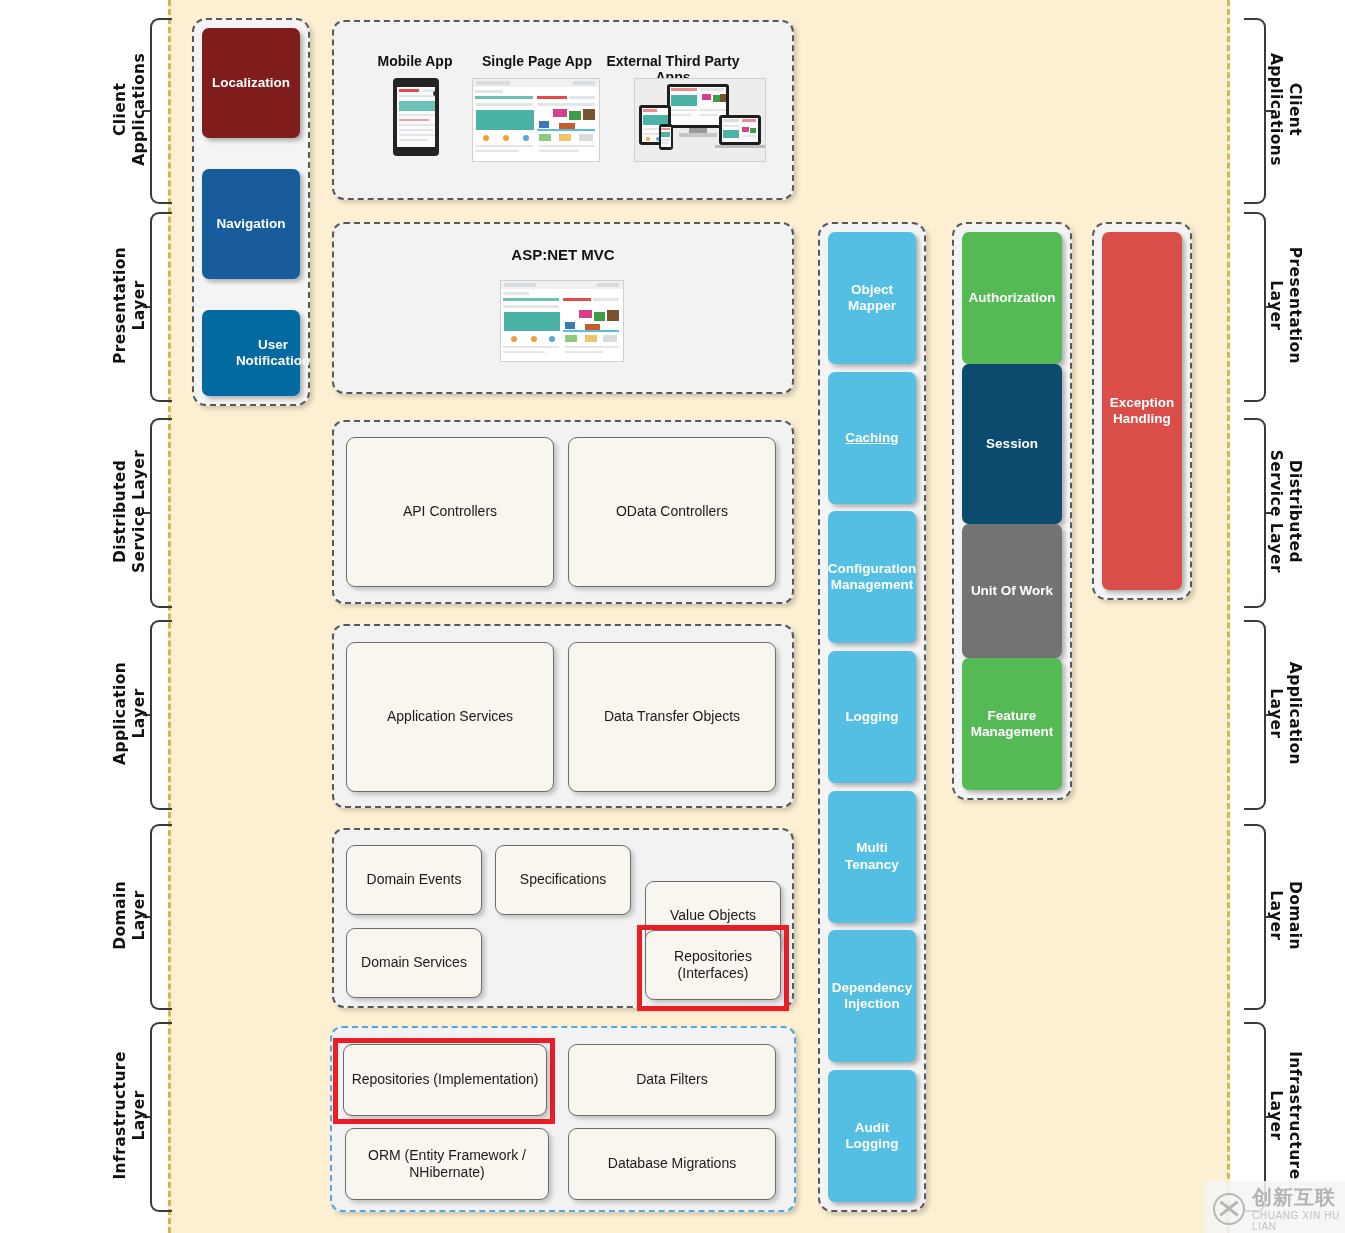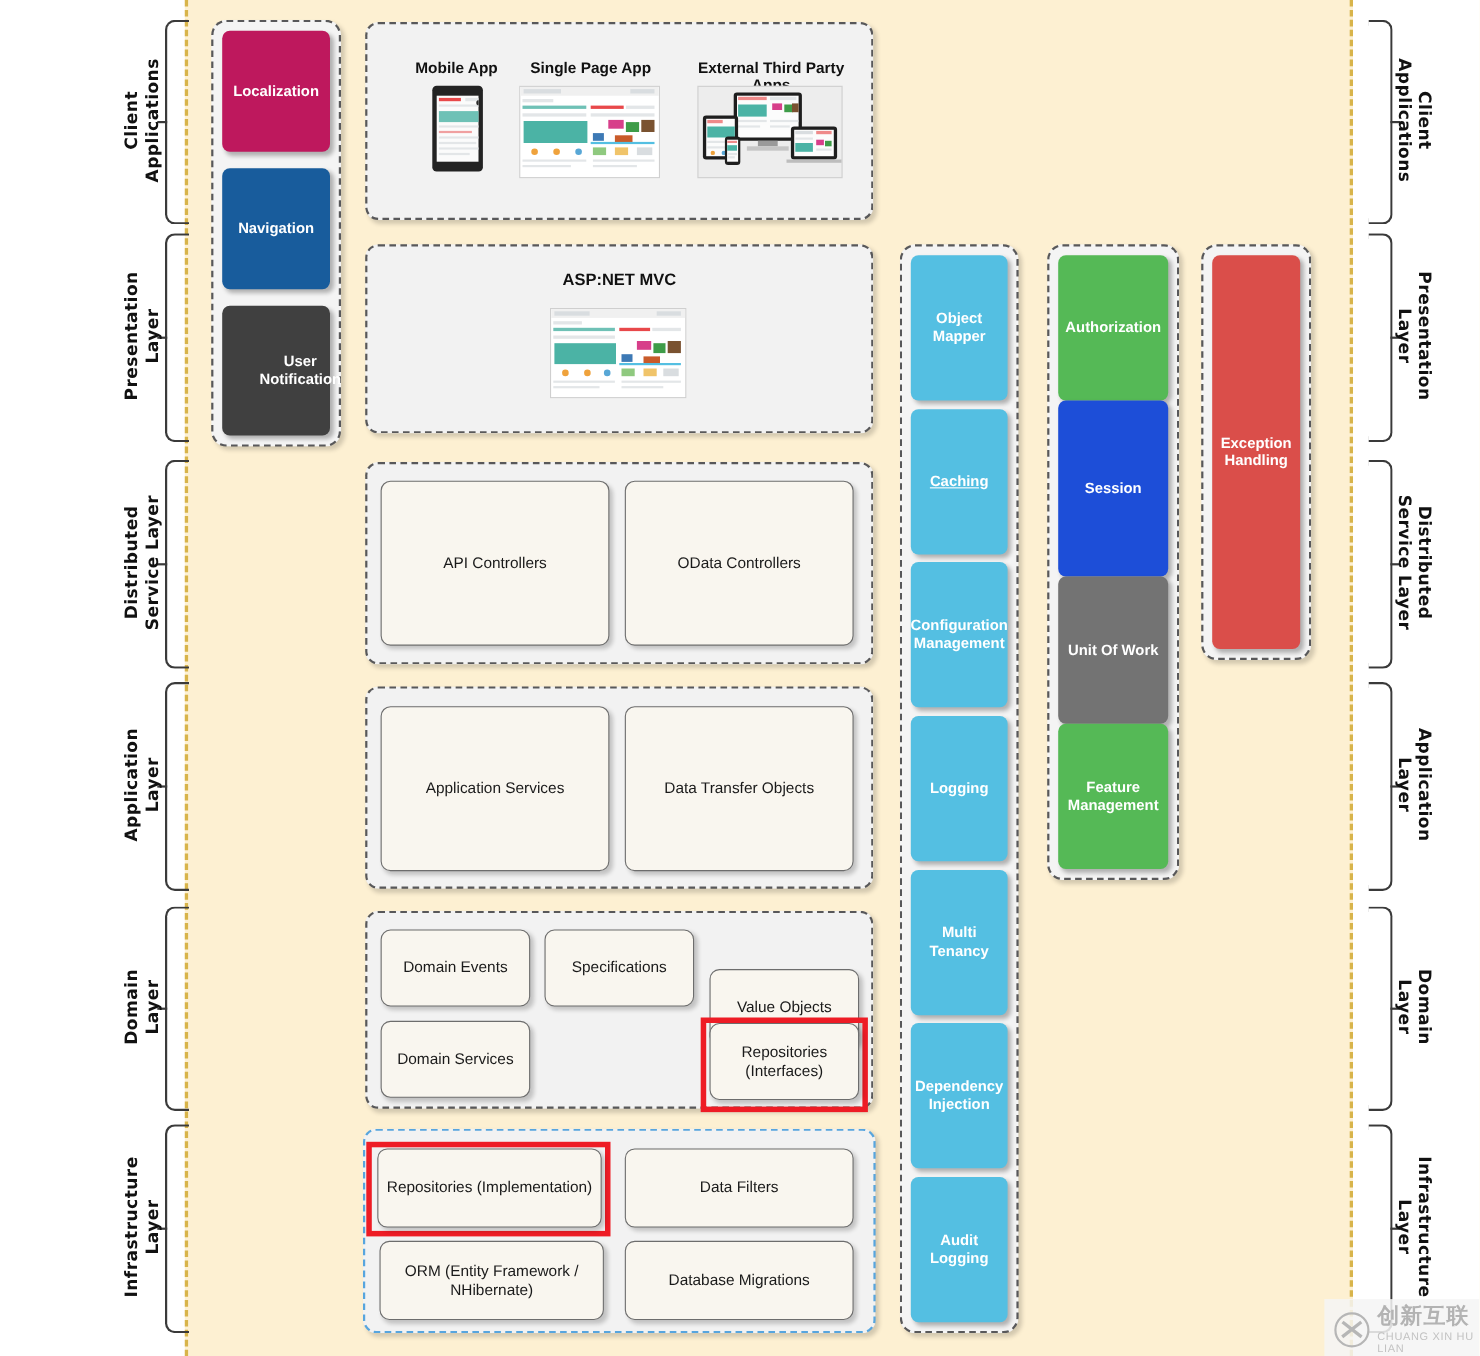--- a/index.html
+++ b/index.html
@@ -188,37 +188,37 @@
   </div>
   <div class="bracket-group">
     <div class="bracket right" style="left:1244px;top:1022px;height:190px;">
         <span class="nub"></span>
       </div>
     <div class="vlabel rightside" style="left:1192px;top:1096px;width:186px;">Infrastructure
 Layer</div>
   </div>
 
   <div class="colpanel" style="left:192px;top:18px;width:118px;height:388px;">
-    <div class="chip" style="background:#be185d;height:110px;">
+    <div class="chip" style="background:#7f1d1d;height:110px;">
       <span>Localization</span>
     </div>
     <div class="chip" style="background:#185c9c;height:110px;">
       <span>Navigation</span>
     </div>
-    <div class="chip" style="background:#404040;height:118px;padding-left:48px;">
+    <div class="chip" style="background:#0369a1;height:86px;padding-left:48px;">
       <span>User
 Notification</span>
     </div>
   </div>
 
   <div class="panel" style="left:332px;top:20px;width:462px;height:180px;"></div>
 
   <div class="thumb-label" style="left:362px;top:53px;width:106px;">Mobile App</div>
   <div class="thumb-label" style="left:478px;top:53px;width:118px;">Single Page App</div>
-  <div class="thumb-label" style="left:620px;top:53px;width:162px;">External Third Party Apps</div>
+  <div class="thumb-label" style="left:592px;top:53px;width:162px;">External Third Party Apps</div>
 
   <div class="phone" style="left:393px;top:78px;width:46px;height:78px;">
     <div class="phone-screen">
       <div class="tl" style="left:2px;top:2px;width:20px;height:3px;background:#e8484a;"></div>
       <div class="tl" style="left:26px;top:2px;width:16px;height:3px;"></div>
       <div class="tl" style="left:2px;top:8px;width:40px;height:2px;"></div>
       <div class="teal" style="left:2px;top:14px;width:40px;height:10px;opacity:.8;"></div>
       <div class="tl" style="left:2px;top:27px;width:40px;height:2px;"></div>
       <div class="tl" style="left:2px;top:32px;width:30px;height:2px;background:#f0a0a0;"></div>
       <div class="tl" style="left:2px;top:37px;width:40px;height:2px;"></div>
@@ -386,21 +386,21 @@
     </div>
     <div class="chip" style="background:#54bfe2;height:132px;">
       <span>Audit Logging</span>
     </div>
   </div>
 
   <div class="colpanel" style="left:952px;top:222px;width:120px;height:578px;">
     <div class="chip" style="background:#55b956;height:134px;">
       <span>Authorization</span>
     </div>
-    <div class="chip" style="background:#1d4ed8;height:162px;">
+    <div class="chip" style="background:#0c4a6e;height:162px;">
       <span>Session</span>
     </div>
     <div class="chip" style="background:#737373;height:136px;">
       <span>Unit Of Work</span>
     </div>
     <div class="chip" style="background:#55b956;height:134px;">
       <span>Feature
 Management</span>
     </div>
   </div>

